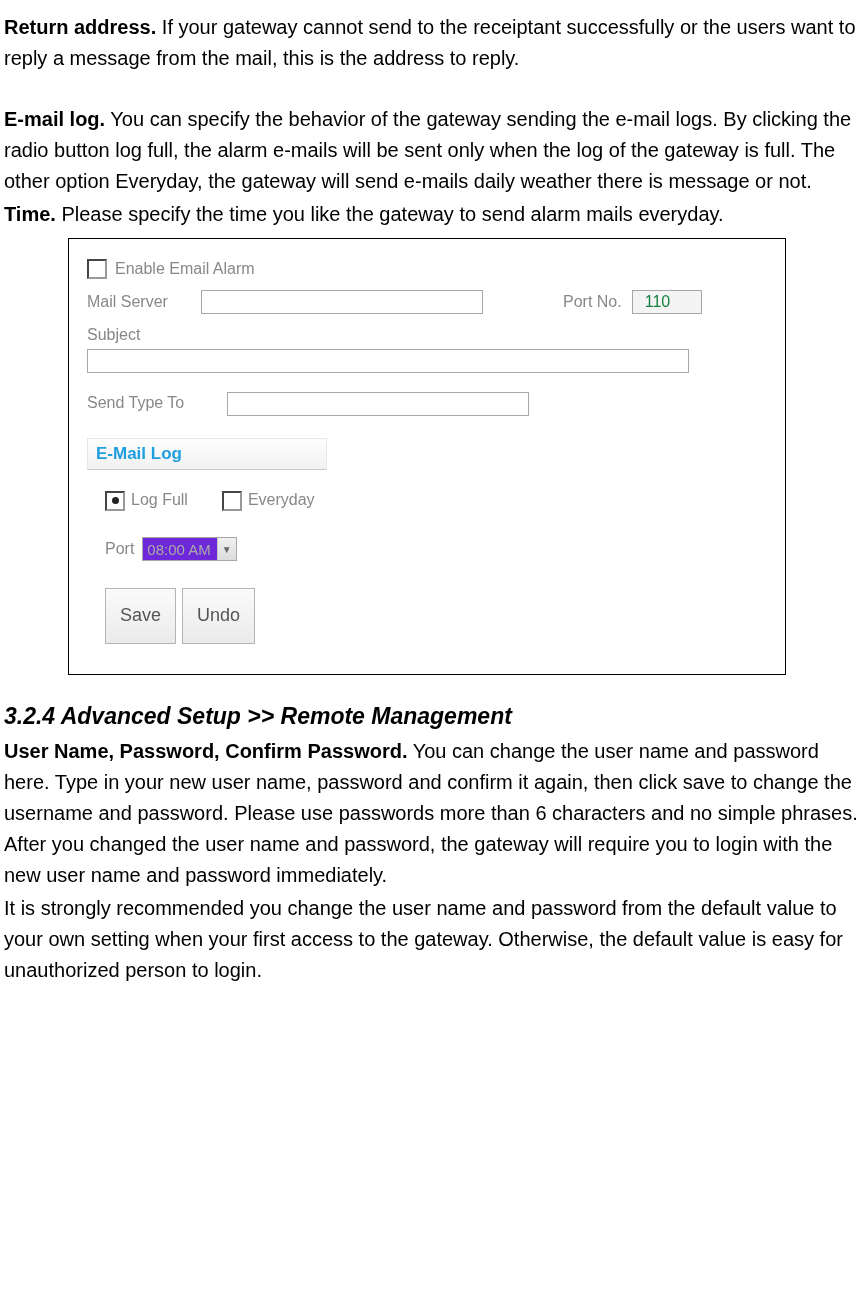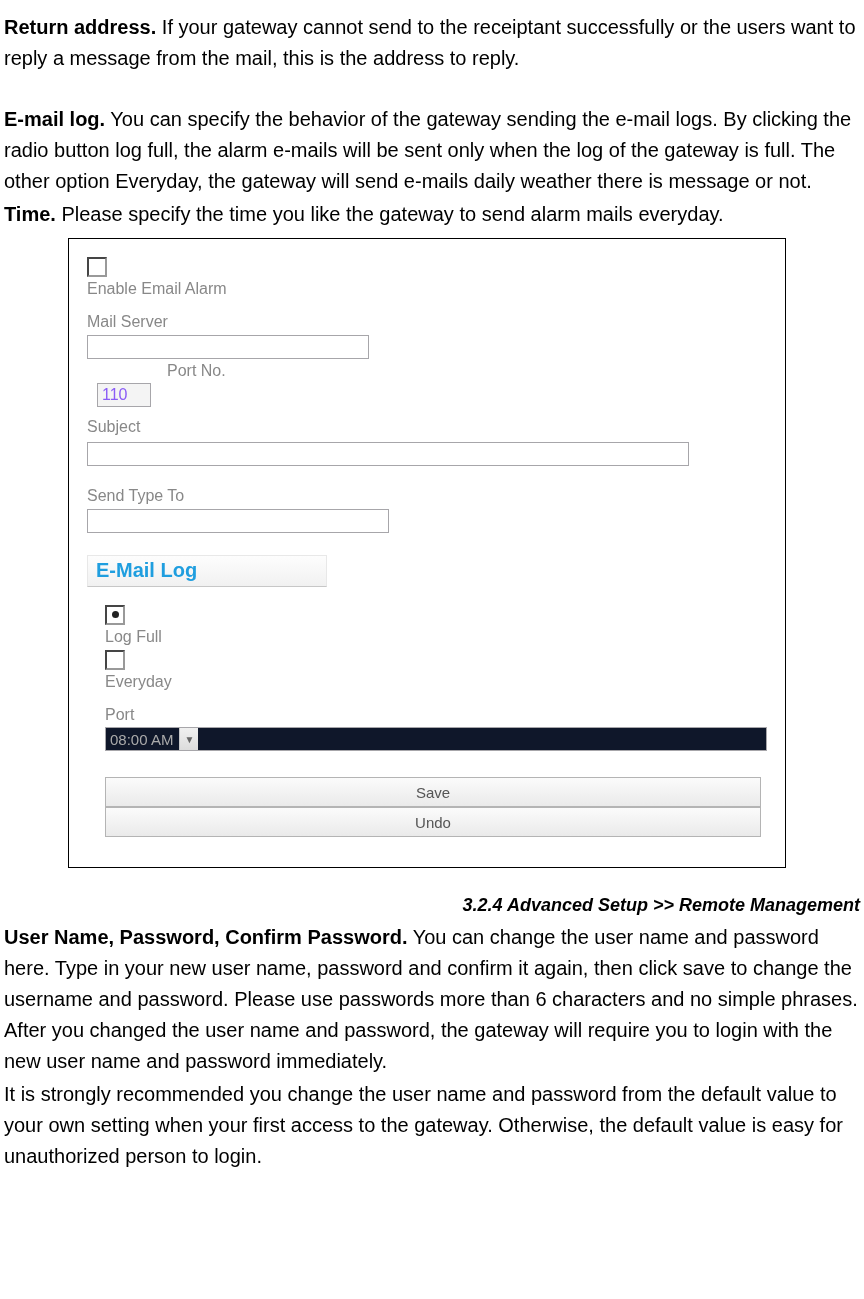--- a/index.html
+++ b/index.html
@@ -25,42 +25,42 @@
     width: 680px;
     border: 1px solid #000;
     background: #fff;
     padding: 18px 18px 22px 18px;
     font-family: Tahoma, Arial, sans-serif;
     font-size: 16px;
     color: #777;
   }
   .panel .row {
     display: flex;
+    align-items: center;
     margin-bottom: 8px;
-    flex-direction: column;
   }
   .lbl { color: #888; }
   .chk {
     display: inline-block;
     width: 16px;
     height: 16px;
     border: 2px inset #999;
     background: #fff;
     margin-right: 8px;
     vertical-align: middle;
   }
   .txt {
     height: 22px;
     border: 1px solid #a7a6aa;
     background: #fff;
   }
   .txt.dis {
     background: #f4f4f4;
-    color: #8b5cf6;
-    padding: 0 4px;
+    color: #15803d;
+    padding: 0 12px;
     display: inline-flex;
     align-items: center;
   }
   .radio-outer {
     display: inline-flex;
     width: 16px; height: 16px;
     border: 2px inset #999;
     background: #fff;
     align-items: center;
     justify-content: center;
@@ -73,64 +73,63 @@
   }
   .section-tab {
     margin-top: 22px;
     width: 230px;
     height: 30px;
     border: 1px solid #e8e8e8;
     border-bottom: 1px solid #c7c7c7;
     background: linear-gradient(#fdfdfd,#f1f1f1);
     color: #1f9edf;
     font-weight: bold;
-    font-size: 20px;
+    font-size: 17px;
     display: flex;
     align-items: center;
     padding-left: 8px;
   }
   .inner {
     padding: 18px 0 0 18px;
   }
   .btn {
     display: inline-flex;
     align-items: center;
     justify-content: center;
     height: 28px;
-    padding: 0 14px;
+    padding: 13px 14px;
     border: 1px solid #b4b4b4;
     background: linear-gradient(#fbfbfb,#eaeaea);
     color: #555;
-    font-size: 15px;
+    font-size: 18px;
     margin-right: 6px;
   }
   .dd {
     display: inline-flex;
     align-items: center;
     height: 22px;
     border: 1px solid #a7a6aa;
-    background: #0f172a;
+    background: #6d28d9;
     color: #aaa;
     font-size: 15px;
   }
   .dd .dd-val { padding: 0 6px 0 4px; }
   .dd .dd-btn {
     width: 18px; height: 100%;
     border-left: 1px solid #c8c8c8;
     background: linear-gradient(#f0f0f0,#dcdcdc);
     display: flex;
     align-items: center; justify-content: center;
     font-size: 10px; color: #666;
   }
   h3.section-heading {
     font-style: italic;
     font-weight: bold;
-    font-size: 18px;
+    font-size: 23px;
     margin: 8px 0 2px 0;
-    text-align: right;
   }
 </style>
 </head>
 <body>
 
 <div class="page">
 
   <p>
     <span class="bold">Return address.</span><span> If your gateway cannot send to the receiptant successfully or the users want to reply a message from the mail, this is the address to reply.</span>
   </p>
@@ -170,21 +169,21 @@
 
     <div class="row">
       <span class="lbl" style="width:140px;">Send Type To</span>
       <span class="txt" style="width:300px;"></span>
     </div>
 
 
     <div class="section-tab">E-Mail Log</div>
 
     <div class="inner">
-      <div class="row" style="margin-bottom:8px;">
+      <div class="row" style="margin-bottom:24px;">
         <span class="radio-outer">
             <span class="radio-dot"></span>
           </span>
         <span class="lbl" style="margin-right:34px;">Log Full</span>
         <span class="radio-outer"></span>
         <span class="lbl">Everyday</span>
       </div>
 
       <div class="row" style="margin-bottom:26px;">
         <span class="lbl" style="margin-right:8px;">Port</span>

